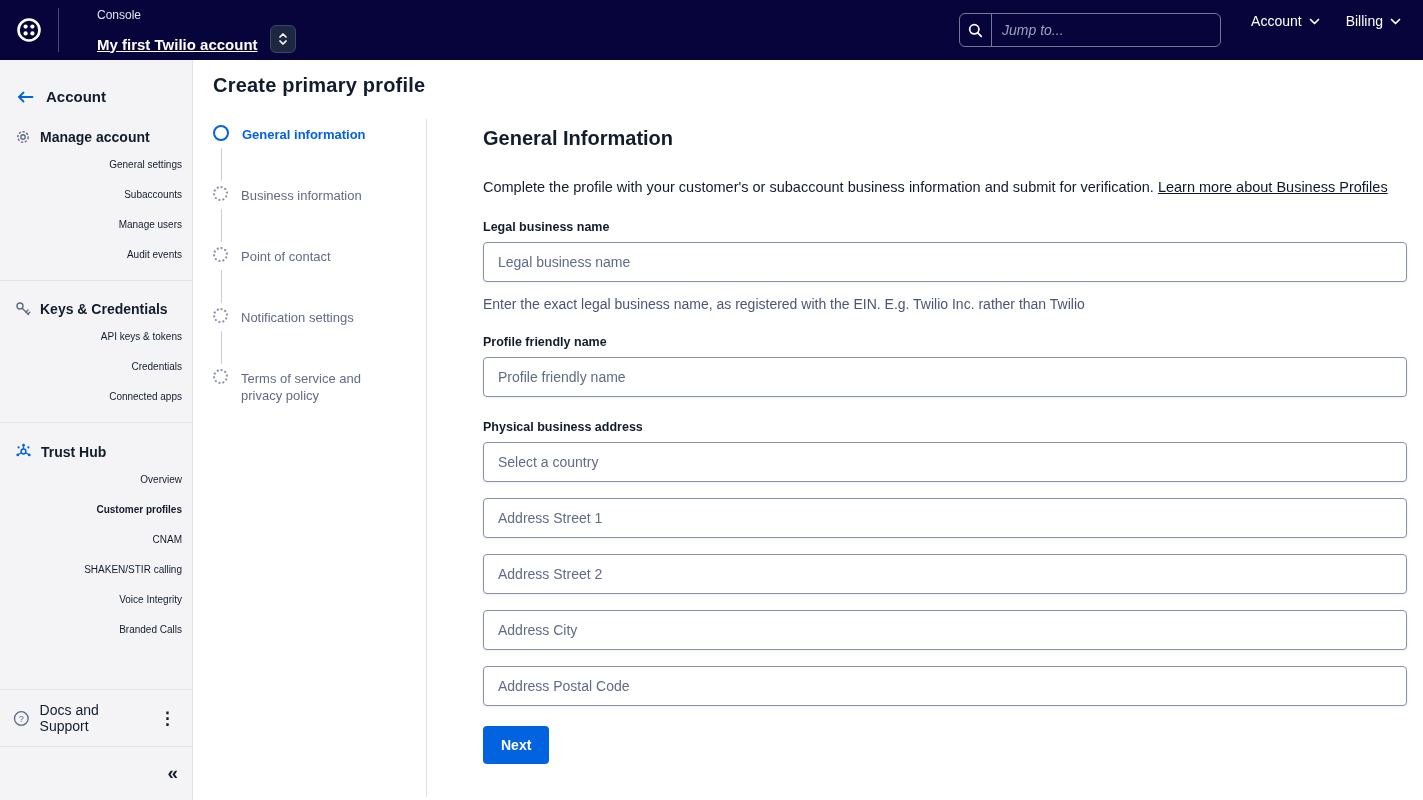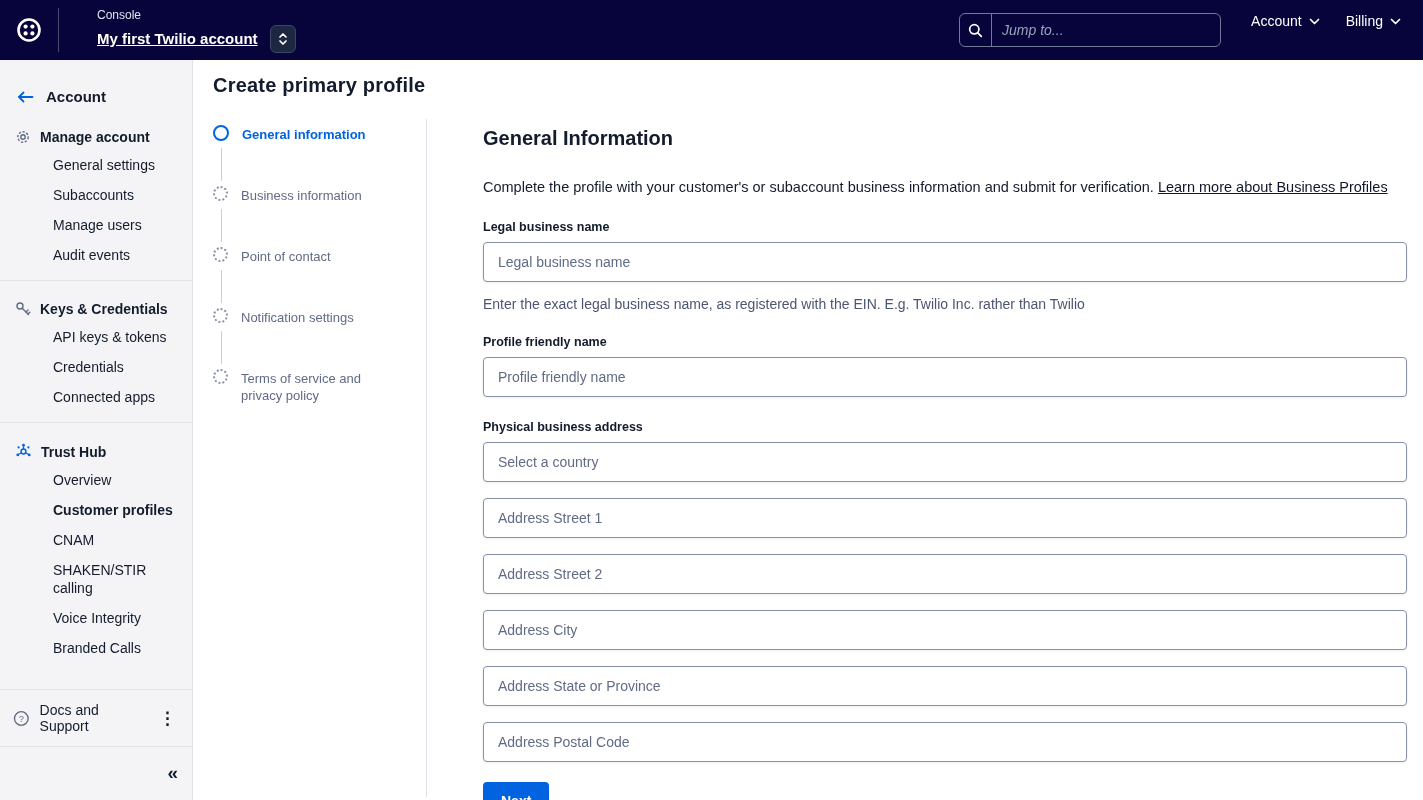--- a/index.html
+++ b/index.html
@@ -13,21 +13,21 @@
   
   .navbar {
     position:fixed; top:0; left:0; width:1423px; height:60px;
     background:#06043a; color:#fff; display:flex; align-items:center; z-index:20;
   }
   .nav-left { display:flex; align-items:center; height:100%; }
   .logo-wrap { width:58px; display:flex; align-items:center; justify-content:center; }
   .nav-vdiv { width:1px; height:44px; background:rgba(255,255,255,0.28); }
   .account-block { margin-left:38px; display:flex; flex-direction:column; gap:3px; }
   .console-label { font-size:12px; color:#e1e3ea; }
-  .account-row { display:flex; align-items:center; gap:12px; }
+  .account-row { display:flex; align-items:flex-end; gap:12px; }
   .account-name { font-size:15px; font-weight:bold; text-decoration:underline; color:#fff; cursor:pointer; }
   .switcher {
     width:26px; height:28px; background:#1e2741; border:1px solid #3c4663;
     border-radius:6px; display:flex; align-items:center; justify-content:center; cursor:pointer;
   }
   .nav-right { margin-left:auto; display:flex; align-items:flex-start; gap:30px; padding-right:22px; }
   .search-box {
     width:262px; height:34px; border:1px solid #707a97; border-radius:6px;
     display:flex; align-items:center; background:transparent;
   }
@@ -47,21 +47,21 @@
   
   .sidebar {
     position:fixed; top:60px; left:0; width:193px; height:740px;
     background:#f4f4f6; border-right:1px solid #e1e3ea;
     display:flex; flex-direction:column;
   }
   .side-back { display:flex; align-items:center; gap:12px; padding:28px 16px 12px 17px; cursor:pointer; }
   .side-back-label { font-weight:bold; font-size:15px; }
   .section-title { display:flex; align-items:center; gap:9px; padding:12px 16px 5px 15px; cursor:pointer; }
   .section-title-label { font-weight:bold; font-size:14px; }
-  .side-item { padding:6px 10px 6px 53px; font-size:14px; color:#121c2d; cursor:pointer; line-height:18px; }
+  .side-item { padding:6px 10px 6px 53px; font-size:10px; color:#121c2d; cursor:pointer; line-height:18px;text-align:right; }
   .side-item.active { font-weight:bold; }
   .side-sep { height:1px; background:#e1e3ea; margin:10px 0 8px 0; flex-shrink:0; }
   .side-footer { margin-top:auto; }
   .footer-row { display:flex; align-items:center; gap:10px; padding:12px 16px 12px 13px; font-size:14px; }
   .footer-docs { display:flex; align-items:center; gap:10px; cursor:pointer; }
   .kebab { margin-left:auto; font-size:17px; font-weight:bold; color:#121c2d; cursor:pointer; letter-spacing:0; }
   .collapse-row { display:flex; justify-content:flex-end; padding:16px 14px 18px 16px; }
   .collapse-glyph { font-size:19px; font-weight:bold; color:#121c2d; cursor:pointer; line-height:1; }
 
   
@@ -284,19 +284,18 @@
       <div class="helper-text">Enter the exact legal business name, as registered with the EIN. E.g. Twilio Inc. rather than Twilio</div>
 
       <div class="field-label">Profile friendly name</div>
       <input class="text-input" type="text" placeholder="Profile friendly name" style="">
 
       <div class="field-label">Physical business address</div>
       <input class="text-input addr-input" type="text" placeholder="Select a country" style="">
       <input class="text-input addr-input" type="text" placeholder="Address Street 1" style="">
       <input class="text-input addr-input" type="text" placeholder="Address Street 2" style="">
       <input class="text-input addr-input" type="text" placeholder="Address City" style="">
-      <input class="text-input addr-input" type="text" placeholder="Address State or Province" style="">
       <input class="text-input addr-input" type="text" placeholder="Address Postal Code" style="">
 
       <button class="next-btn">Next</button>
     </div>
   </div>
 </main>
 
 </body></html>

